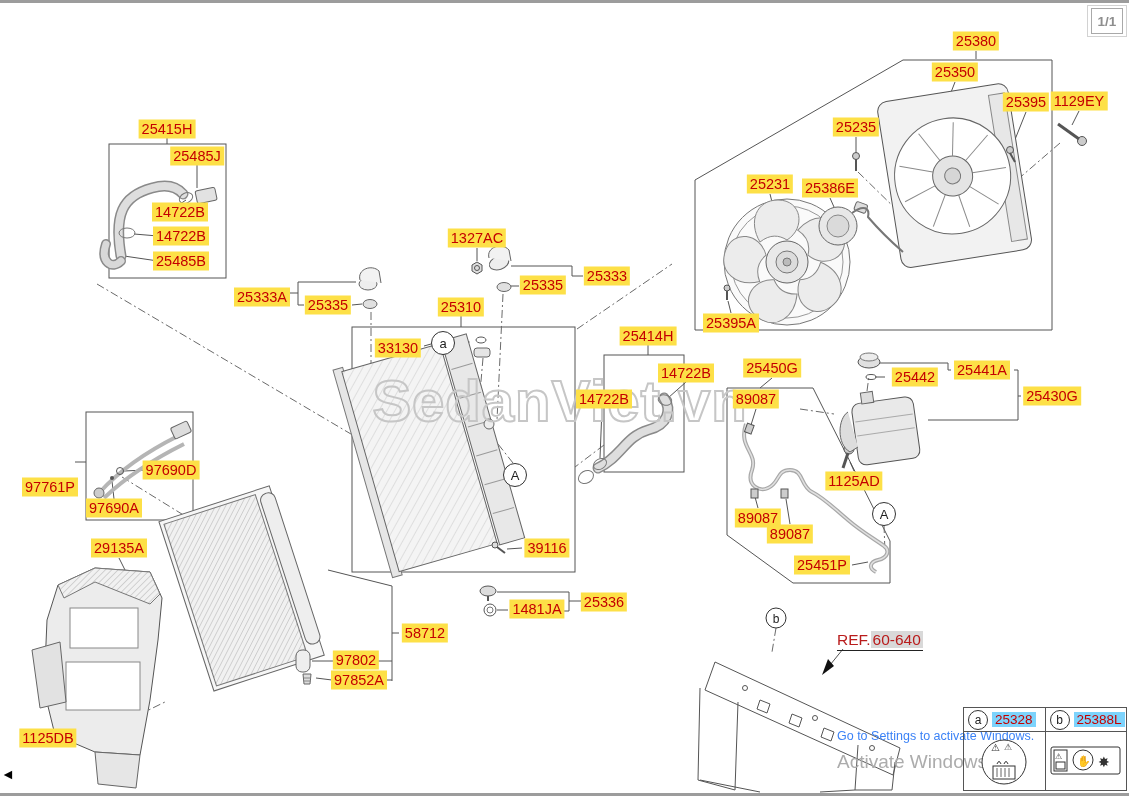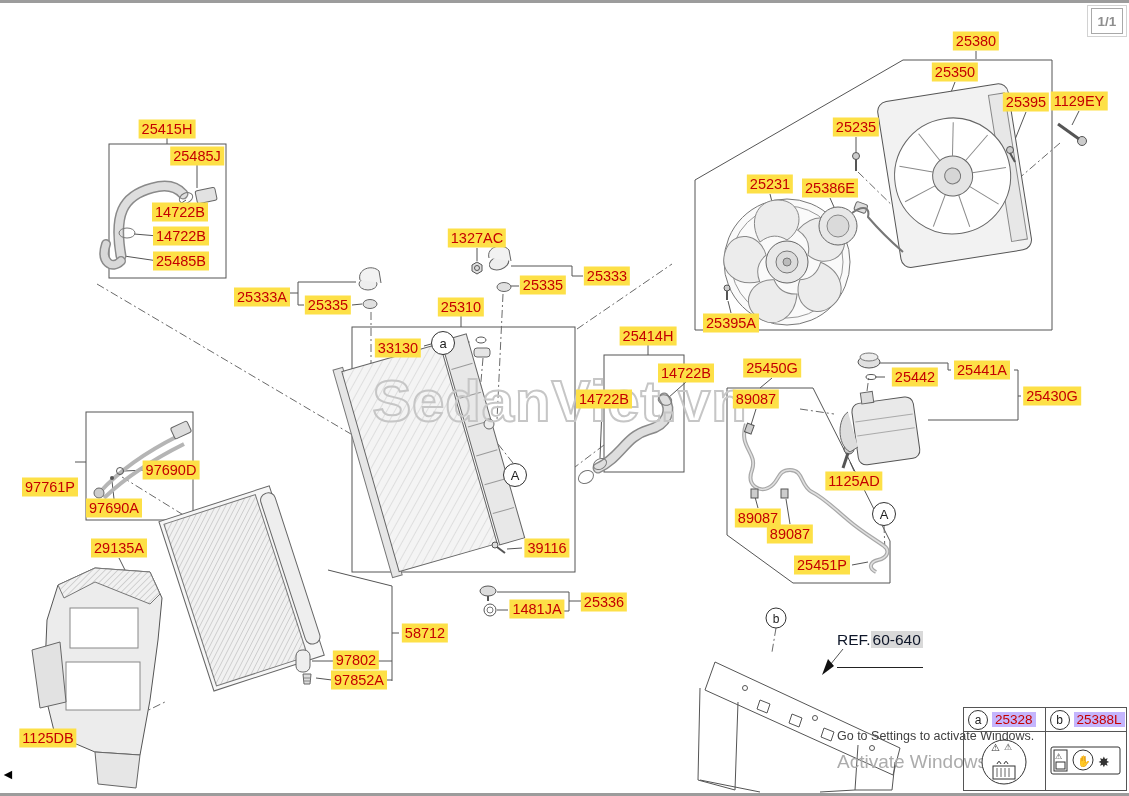--- a/index.html
+++ b/index.html
@@ -5,42 +5,42 @@
   html,body{margin:0;padding:0;background:#fff;}
   .stage{position:relative;width:1129px;height:796px;background:#fff;overflow:hidden;
          font-family:"Liberation Sans",sans-serif;}
   .topbar,.botbar{position:absolute;left:0;width:1129px;height:3px;background:#9c9c9c;z-index:5;}
   .topbar{top:0}.botbar{bottom:0}
   svg.art{position:absolute;left:0;top:0;z-index:1;}
   .wm-center{position:absolute;left:560px;top:400px;transform:translate(-50%,-50%);
     z-index:2;font-size:58px;font-weight:bold;letter-spacing:1px;white-space:nowrap;
     color:transparent;-webkit-text-stroke:2px #c6c6c6;}
   .wm-act1{position:absolute;left:837px;top:703px;z-index:3;font-size:19px;color:#acacac;white-space:nowrap;margin-top:48px;}
-  .wm-act2{position:absolute;left:837px;top:729px;z-index:3;font-size:12.5px;color:#404040;white-space:nowrap;}
+  .wm-act2{position:absolute;left:837px;top:729px;z-index:3;font-size:12.5px;color:#3b82f6;white-space:nowrap;}
   .plabel{position:absolute;transform:translate(-50%,-50%);z-index:4;background:#fde047;color:#c40000;
     font-size:14.5px;line-height:17px;padding:1px 3px;white-space:nowrap;cursor:pointer;}
   .co{position:absolute;transform:translate(-50%,-50%);z-index:3;width:22px;height:22px;
     border:1.6px solid #333;border-radius:50%;background:#fff;display:flex;align-items:center;
     justify-content:center;font-size:13px;color:#222;}
-  .ref{position:absolute;left:837px;top:631px;z-index:3;font-size:15.5px;color:#0f172a;
-    border-bottom:1.5px solid #222;padding-bottom:18px;white-space:nowrap;cursor:pointer;}
+  .ref{position:absolute;left:837px;top:631px;z-index:3;font-size:15.5px;color:#b91c1c;
+    border-bottom:1.5px solid #222;padding-bottom:1px;white-space:nowrap;cursor:pointer;}
   .ref .num{background:#d9d9d9;padding:0 2px;}
   .pageind{position:absolute;left:1087px;top:5px;z-index:5;width:38px;height:30px;
     border:1px solid #d2d2d2;display:flex;align-items:center;justify-content:center;background:#fff;}
   .pageind .inner{width:30px;height:24px;border:1px solid #a9a9a9;display:flex;align-items:center;
     justify-content:center;font-size:13.5px;font-weight:bold;color:#8e8e8e;}
   .legend{position:absolute;left:963px;top:707px;z-index:3;width:162px;height:82px;
     border:1px solid #555;display:flex;}
   .legend-cell{flex:1;display:flex;flex-direction:column;}
   .legend-cell + .legend-cell{border-left:1px solid #555;}
   .legend-head{height:23px;border-bottom:1px solid #555;display:flex;align-items:center;gap:4px;padding-left:4px;}
   .legend-head .co-s{position:static;transform:none;width:18px;height:18px;border:1.4px solid #333;
     border-radius:50%;background:transparent;display:flex;align-items:center;justify-content:center;
     font-size:12px;color:#222;flex:0 0 auto;}
-  .legend-head .plabel-s{background:#c4b5fd;color:#c40000;font-size:13.5px;padding:0 3px;cursor:pointer;}
+  .legend-head .plabel-s{background:#7dd3fc;color:#c40000;font-size:13.5px;padding:0 3px;cursor:pointer;}
   .legend-body{flex:1;display:flex;align-items:center;justify-content:center;}
   .corner-arrow{position:absolute;left:1px;top:766px;z-index:5;font-size:14px;color:#000;cursor:pointer;}
 </style>
 </head>
 <body>
 
 <div class="stage">
   <div class="topbar"></div>
   <div class="botbar"></div>
 

